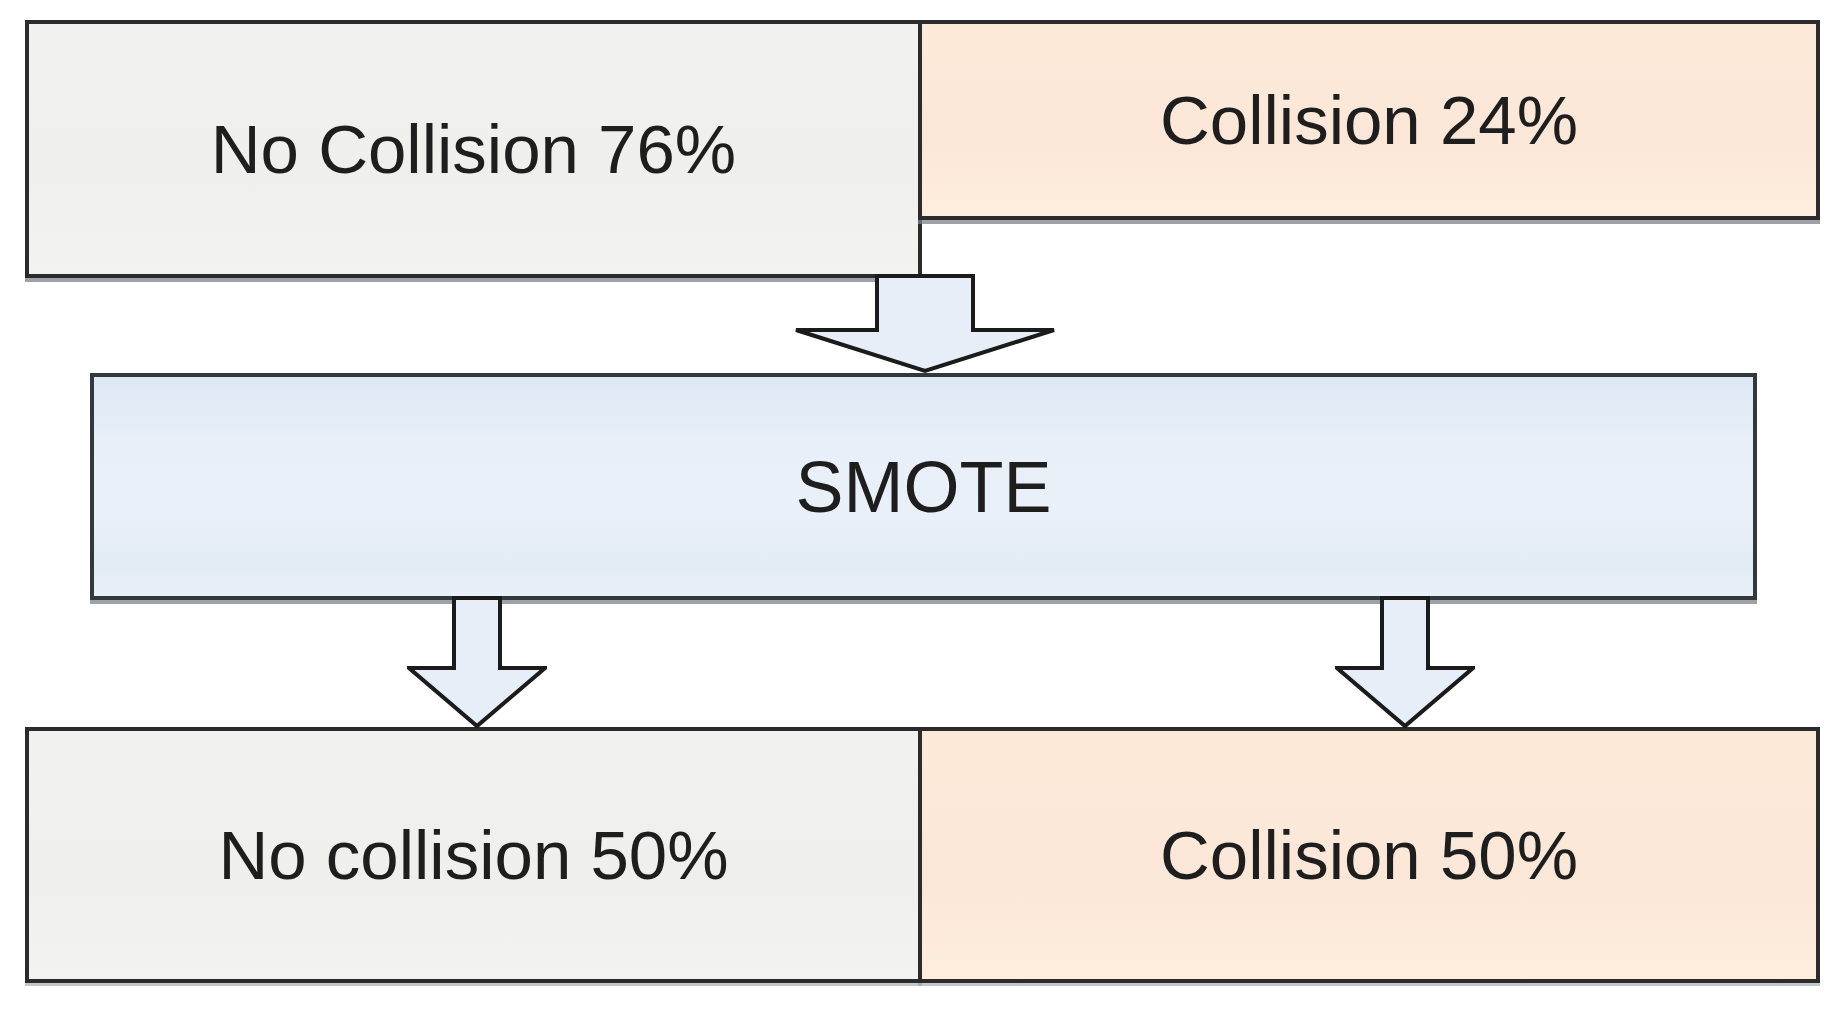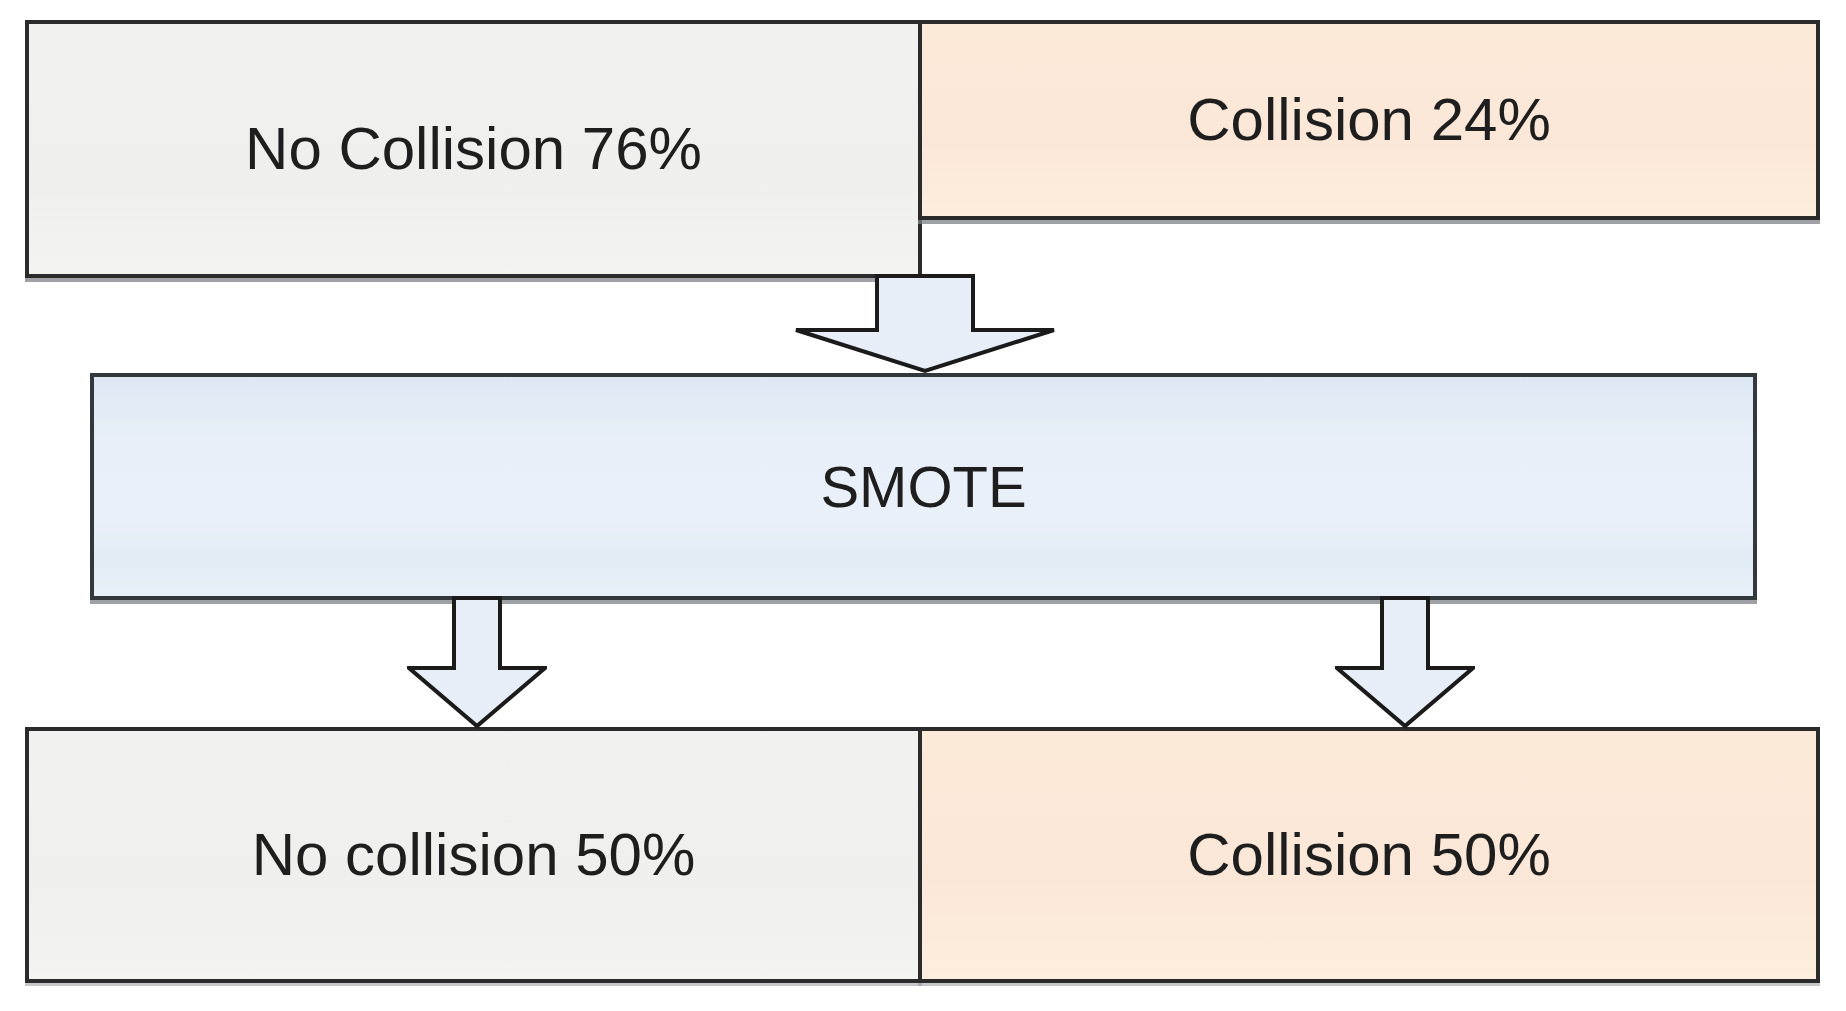--- a/index.html
+++ b/index.html
@@ -19,39 +19,39 @@
     position: absolute;
     box-sizing: border-box;
     border: 4px solid #2b2b2b;
     display: flex;
     align-items: center;
     justify-content: center;
     box-shadow: 0 4px 0 rgba(125, 131, 136, 0.75);
   }
   .box .label {
     color: #1e1e1e;
-    font-size: 60px;
+    font-size: 69px;
     line-height: 1;
     white-space: nowrap;
     letter-spacing: 0px;
   }
   .fill-gray {
     background: linear-gradient(180deg, #f1f1ef 0%, #efefed 60%, #f3f3f1 100%);
   }
   .fill-peach {
     background: linear-gradient(180deg, #fcead9 0%, #fbe7d7 60%, #fdeede 100%);
   }
   .box-top-left   { left: 25px;  top: 20px;  width: 897px;  height: 258px; }
   .box-top-right  { left: 918px; top: 20px;  width: 902px;  height: 200px; }
   .box-smote {
     left: 90px; top: 373px; width: 1667px; height: 227px;
     border-color: #33383d;
     background: linear-gradient(180deg, #dde8f4 0%, #e8eff8 30%, #eaf0f8 62%, #e2ecf5 85%, #e9f0f7 100%);
   }
-  .box-smote .label { font-size: 58px; }
+  .box-smote .label { font-size: 72px; }
   .box-bottom-left  { left: 25px;  top: 727px; width: 897px;  height: 256px; box-shadow: 0 3px 0 rgba(140,145,150,0.5); }
   .box-bottom-right { left: 918px; top: 727px; width: 902px;  height: 256px; box-shadow: 0 3px 0 rgba(140,145,150,0.5); }
   .arrow {
     position: absolute;
     z-index: 3;
   }
   .arrow svg { display: block; }
   .arrow polygon {
     stroke: #1b1b1b;
     stroke-width: 4;

